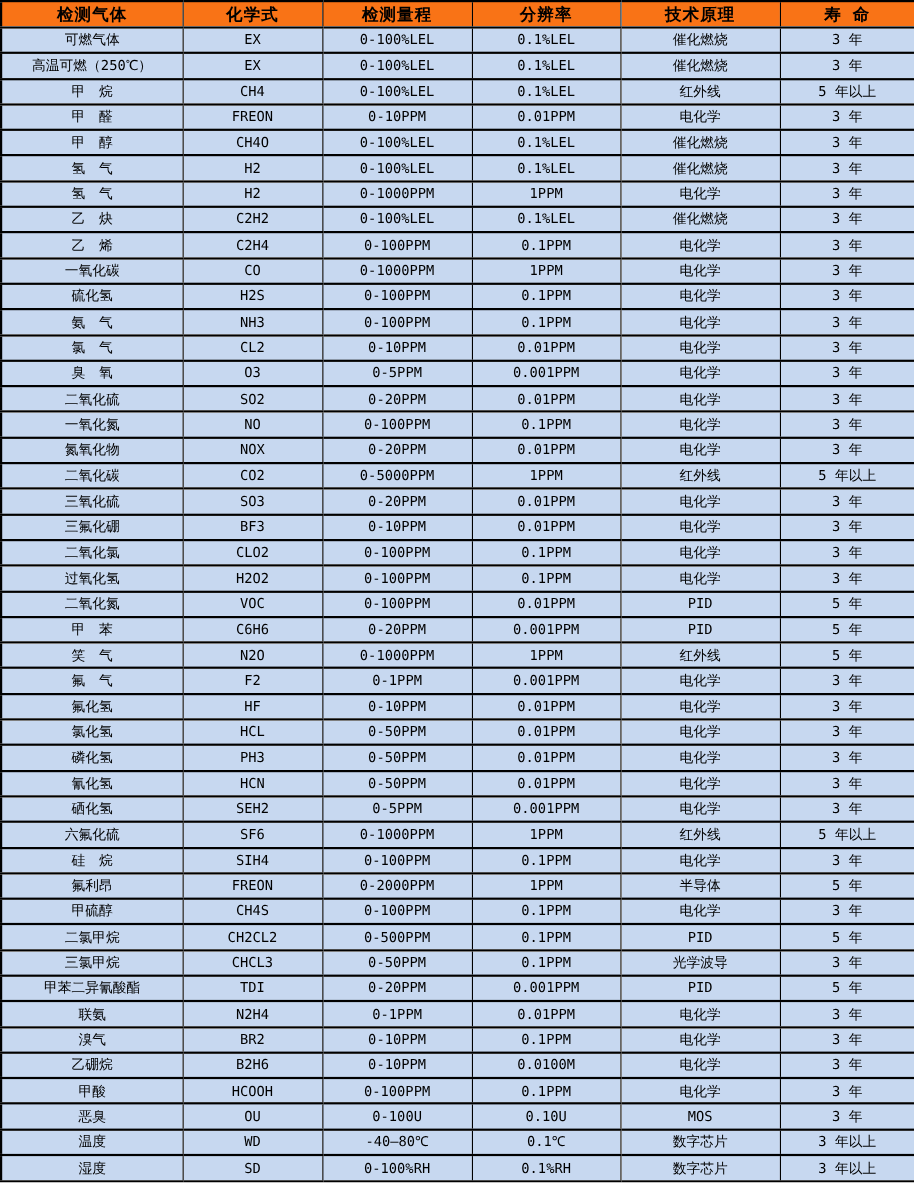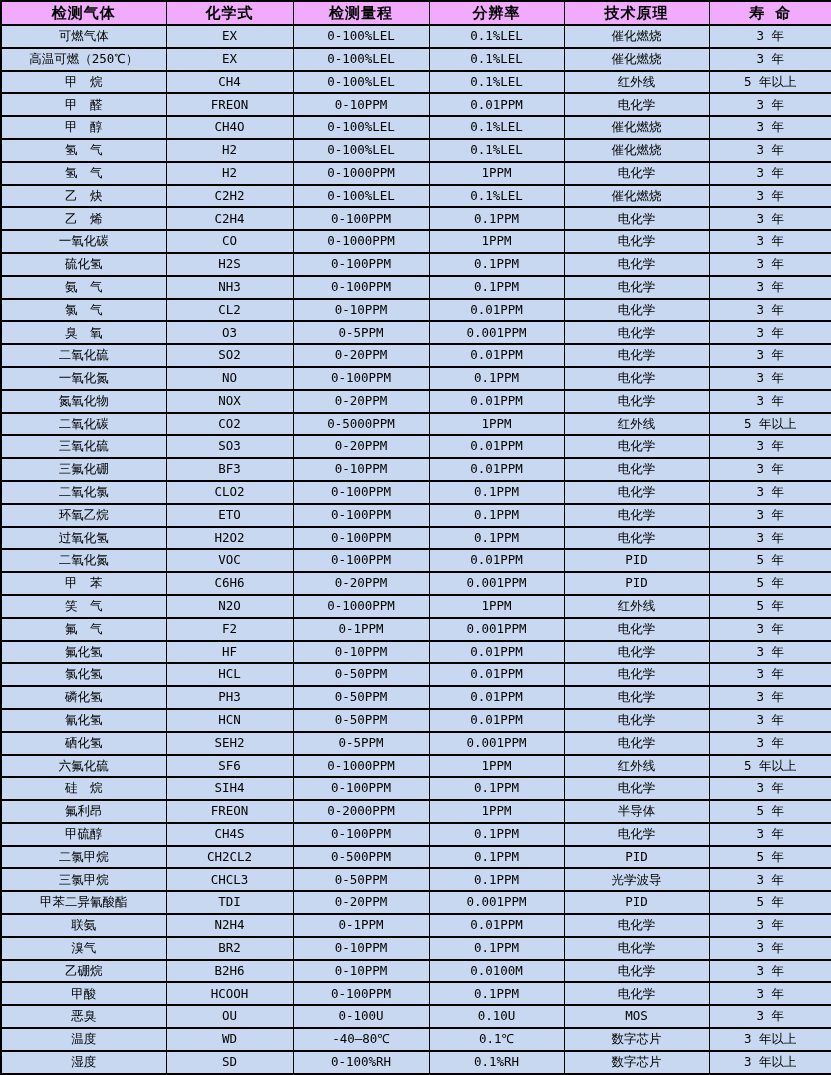--- a/index.html
+++ b/index.html
@@ -22,21 +22,21 @@
     border-top: 2px solid #000000;
     border-bottom: 2px solid #000000;
     text-align: center;
     vertical-align: middle;
     padding: 0 2px;
     overflow: hidden;
     white-space: nowrap;
     line-height: 1;
   }
   .spec-table th {
-    background: #f0abfc;
+    background: #f97316;
     font-size: 15px;
     font-weight: bold;
     height: 22px;
     letter-spacing: 1px;
   }
   .spec-table td {
     background: #C7D8F0;
     font-size: 12.5px;
     height: 19px;
   }
@@ -229,28 +229,20 @@
       </tr>
       <tr>
         <td>二氧化氯</td>
         <td>CLO2</td>
         <td>0-100PPM</td>
         <td>0.1PPM</td>
         <td>电化学</td>
         <td>3 年</td>
       </tr>
       <tr>
-        <td>环氧乙烷</td>
-        <td>ETO</td>
-        <td>0-100PPM</td>
-        <td>0.1PPM</td>
-        <td>电化学</td>
-        <td>3 年</td>
-      </tr>
-      <tr>
         <td>过氧化氢</td>
         <td>H2O2</td>
         <td>0-100PPM</td>
         <td>0.1PPM</td>
         <td>电化学</td>
         <td>3 年</td>
       </tr>
       <tr>
         <td>二氧化氮</td>
         <td>VOC</td>

